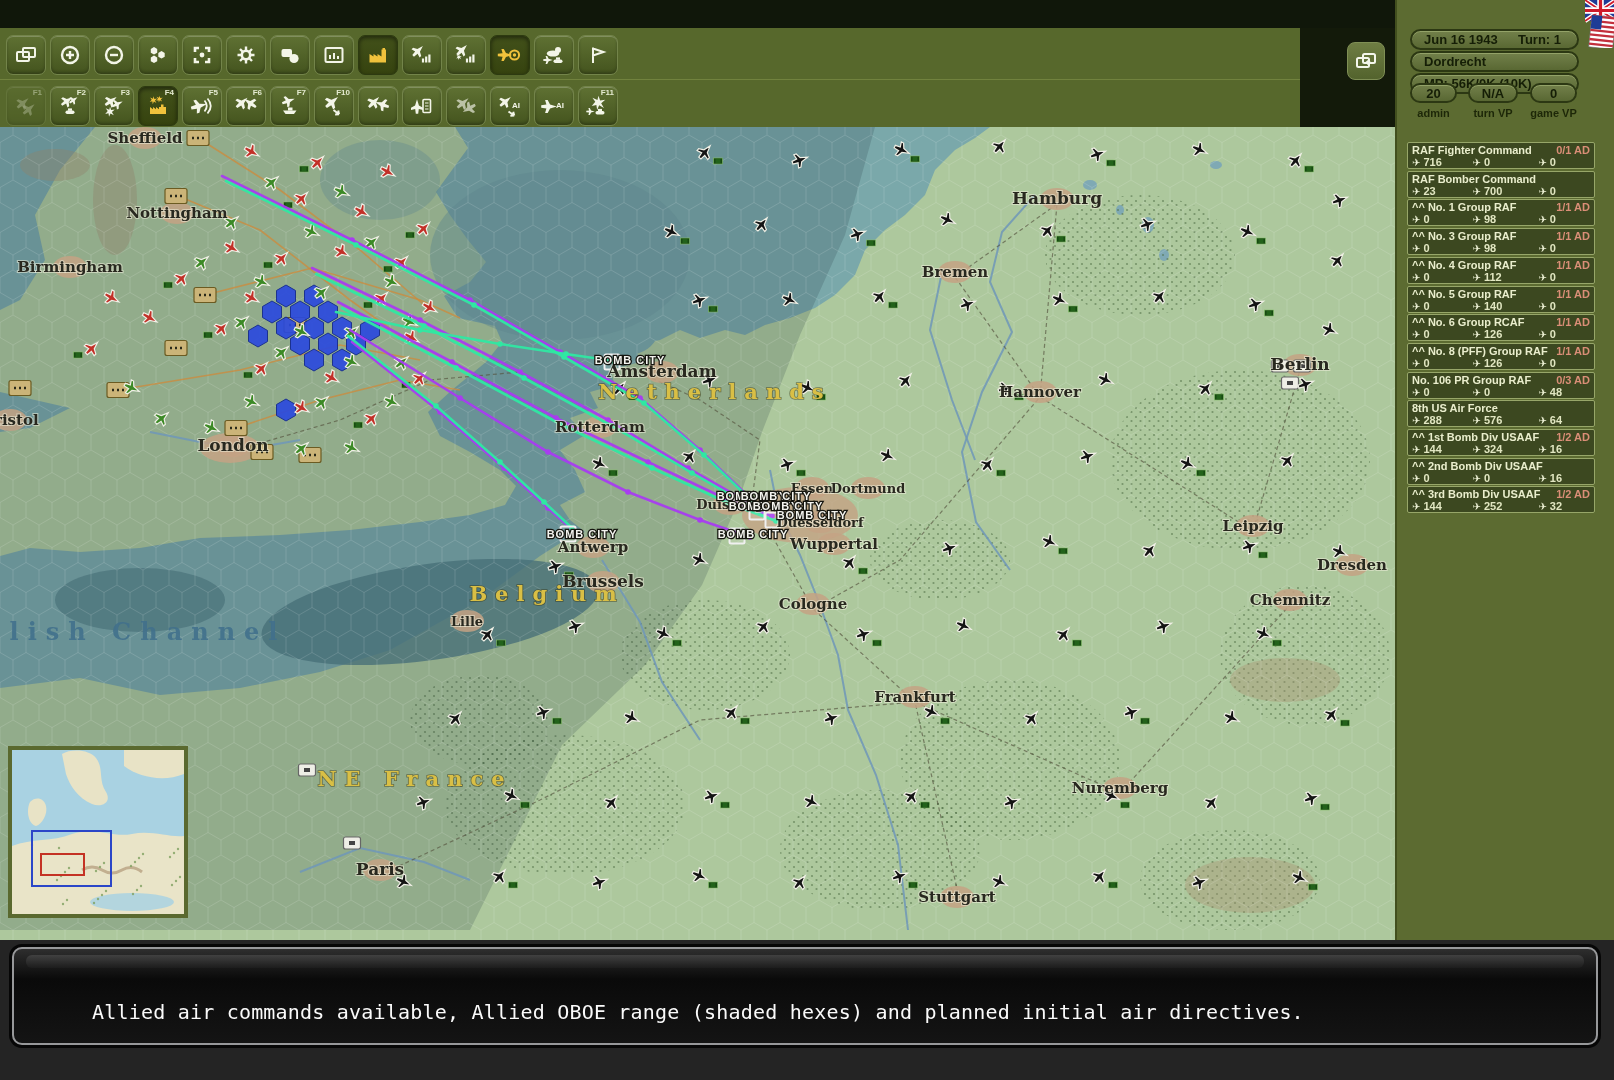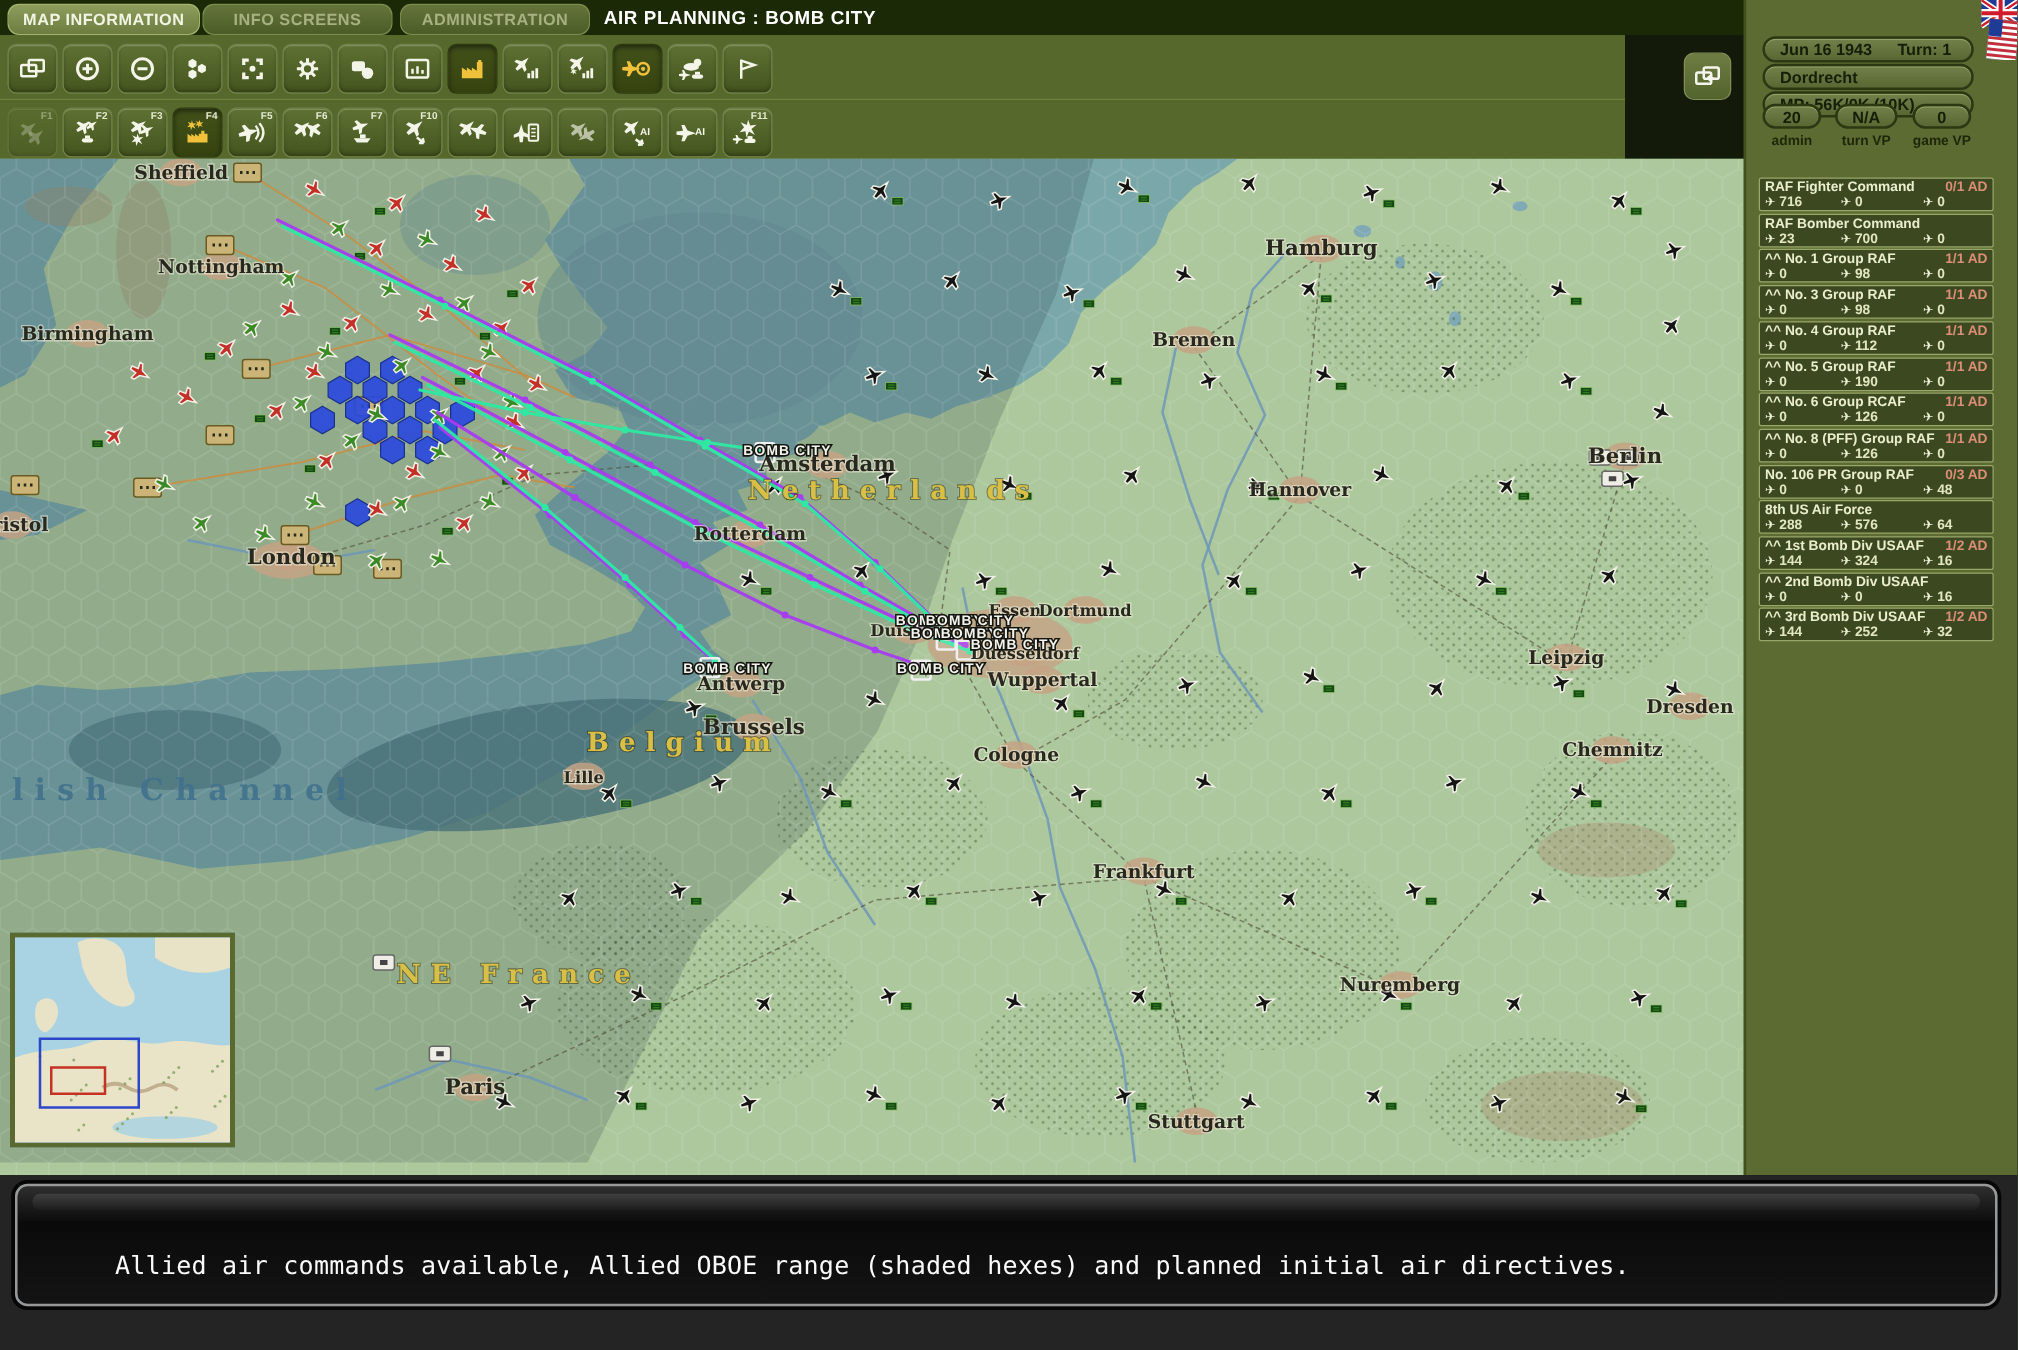--- a/index.html
+++ b/index.html
@@ -82,26 +82,20 @@
         background:linear-gradient(#454545,#1d1d1d);opacity:.85;}
   .info-line{position:absolute;color:#fafafa;font-family:"DejaVu Sans Mono",monospace;
         font-size:20px;white-space:nowrap;letter-spacing:.2px;}
   .il1{left:72px;top:25px;} .il2{left:78px;top:51px;}
 </style>
 </head>
 <body>
 
 <div class="app">
 
-  <div class="topbar">
-    <div class="tab active" style="left:6px;width:152px">MAP INFORMATION</div>
-    <div class="tab" style="left:162px;width:150px">INFO SCREENS</div>
-    <div class="tab" style="left:320px;width:150px">ADMINISTRATION</div>
-    <div class="app-title">AIR PLANNING : BOMB CITY</div>
-  </div>
 
   <div class="toolbar">
     <div class="tb-divider"></div>
     <div class="tbrow tbrow1">
         <div class="tbtn" style="left: 6px;">
           <svg viewBox="0 0 22 22">
             <rect x="2" y="8" width="12" height="9" rx="1" fill="none" stroke="currentColor" stroke-width="2"></rect>
             <rect x="8" y="4" width="12" height="9" rx="1" fill="none" stroke="currentColor" stroke-width="2"></rect>
           </svg>
         </div>
@@ -1163,21 +1157,21 @@
             <span class="cname">^^ No. 5 Group RAF</span>
             <span class="cad">1/1 AD</span>
           </div>
           <div class="crow-vals">
             <span class="cv">
               <span class="pl">✈</span>
               <span>0</span>
             </span>
             <span class="cv">
               <span class="pl">✈</span>
-              <span>190</span>
+              <span>140</span>
             </span>
             <span class="cv">
               <span class="pl">✈</span>
               <span>0</span>
             </span>
           </div>
         </div>
         <div class="cmdrow" style="top: 314.2px;">
           <div class="crow-top">
             <span class="cname">^^ No. 6 Group RCAF</span>

